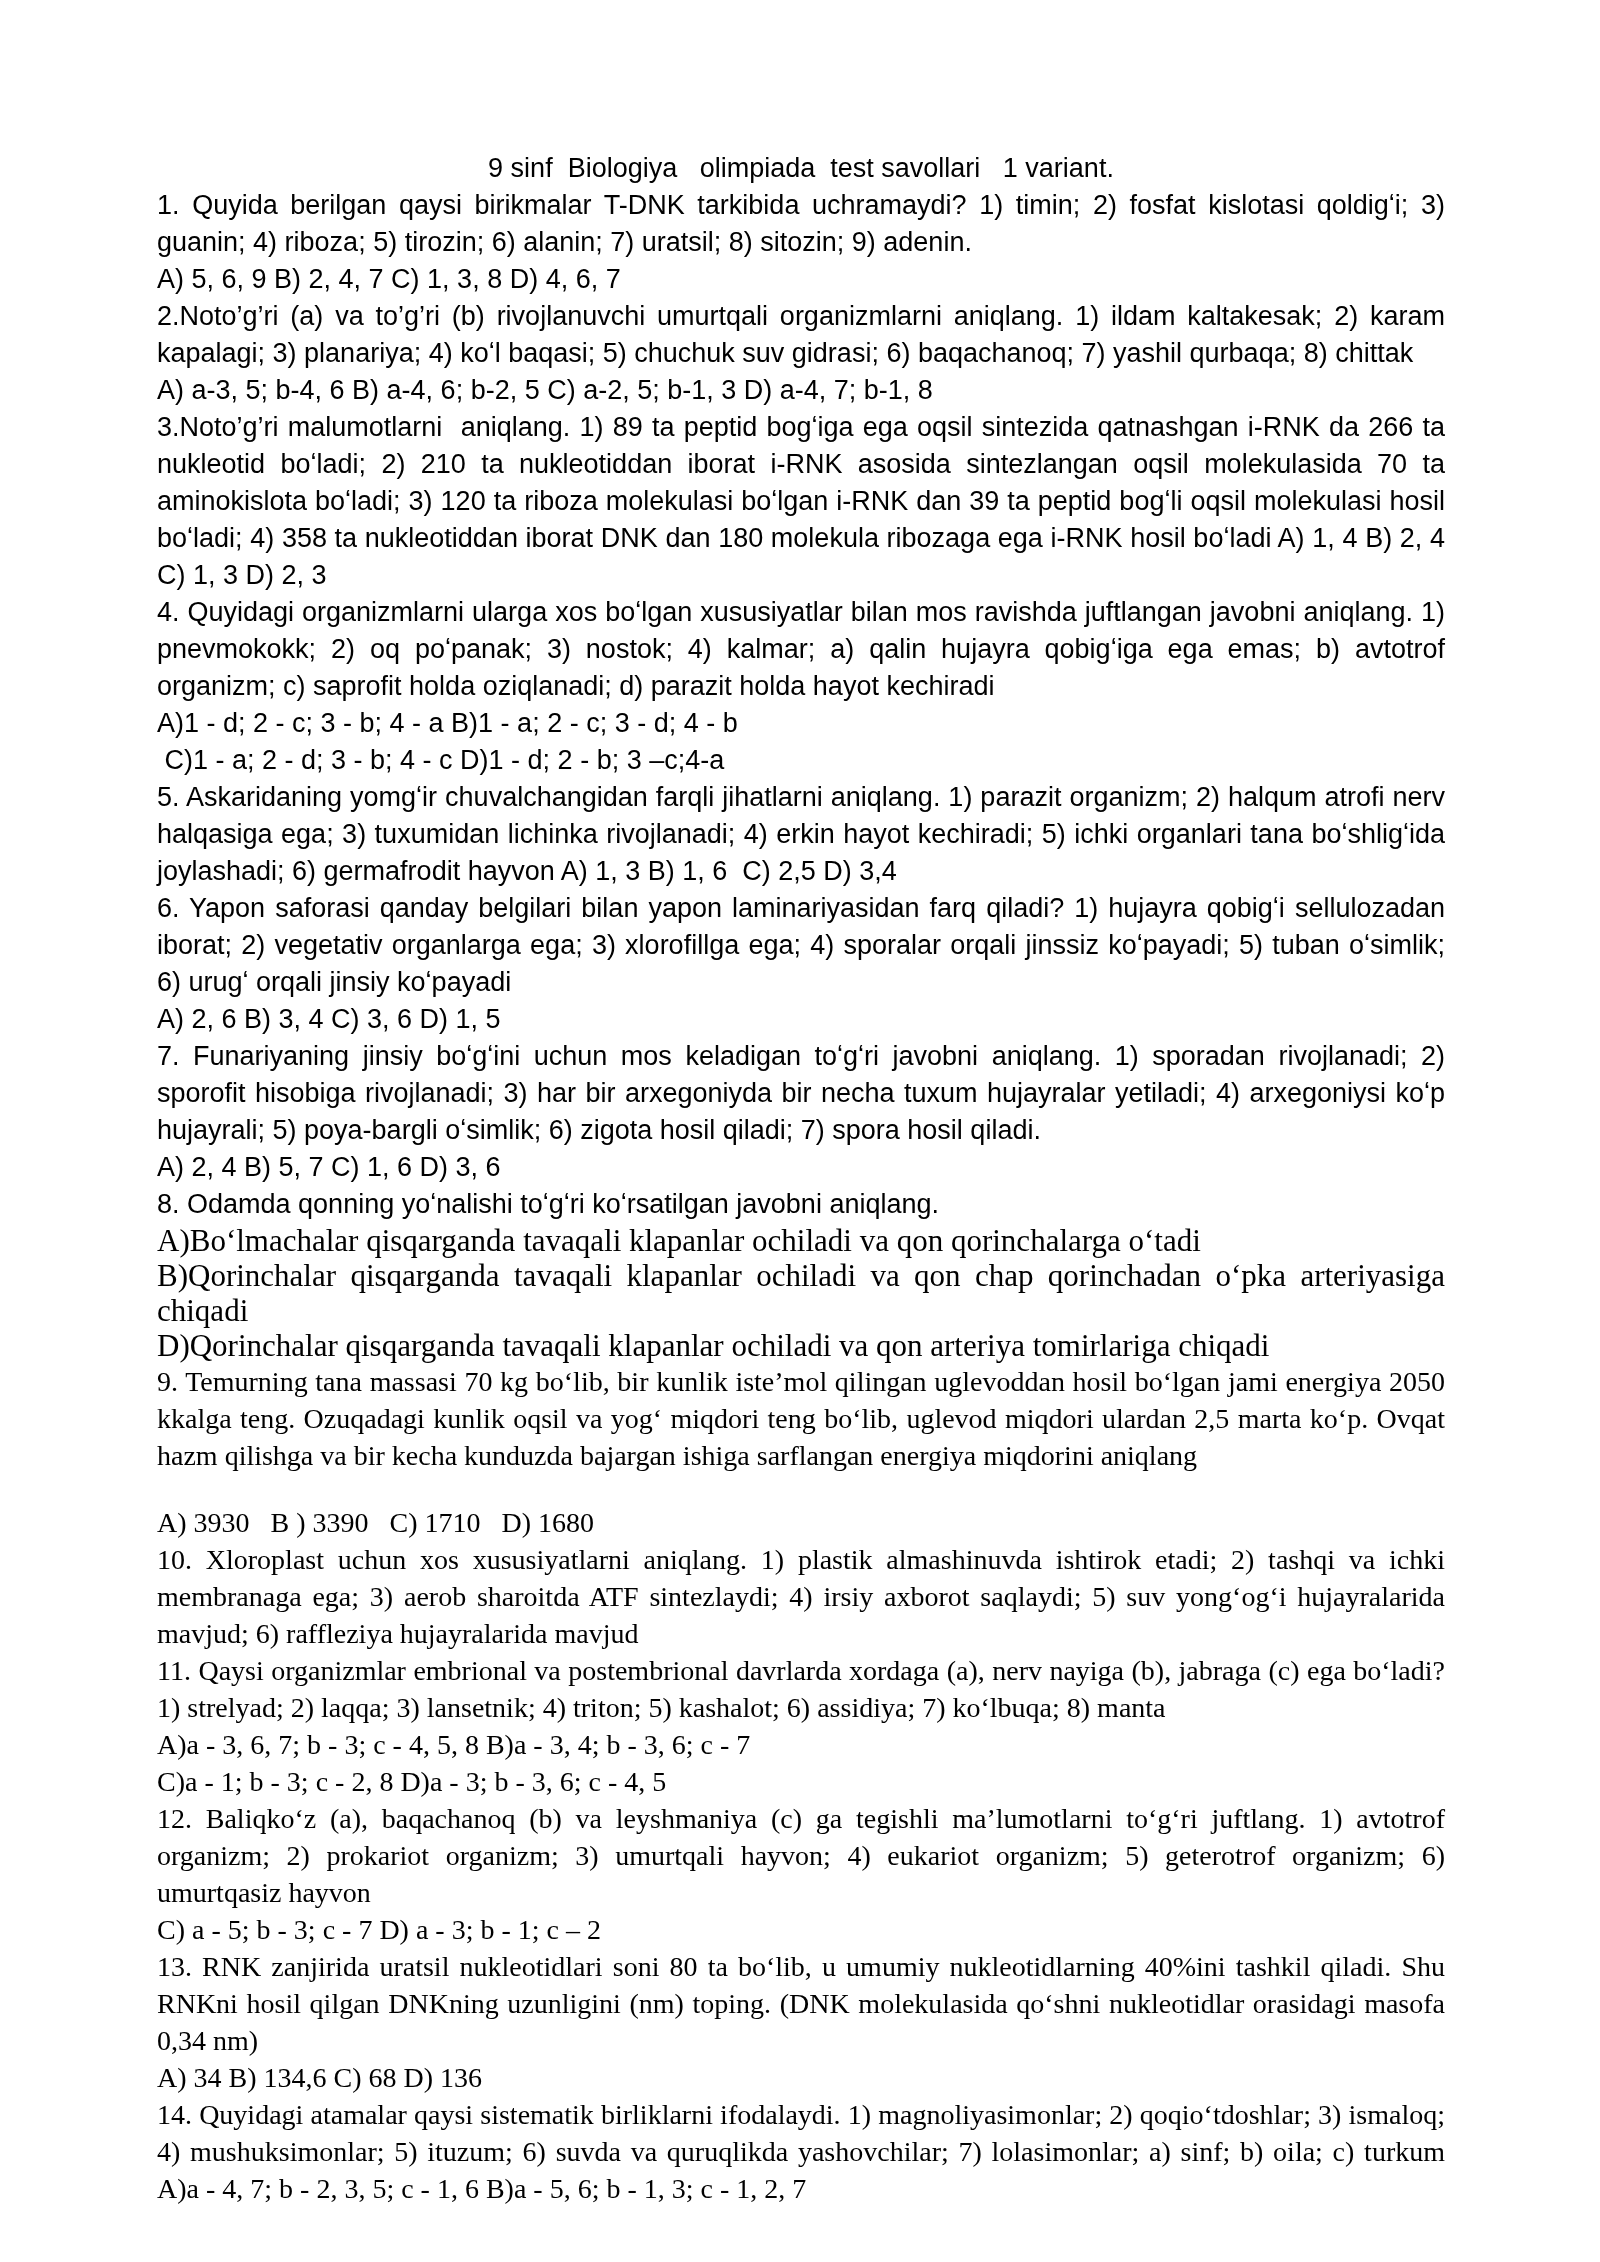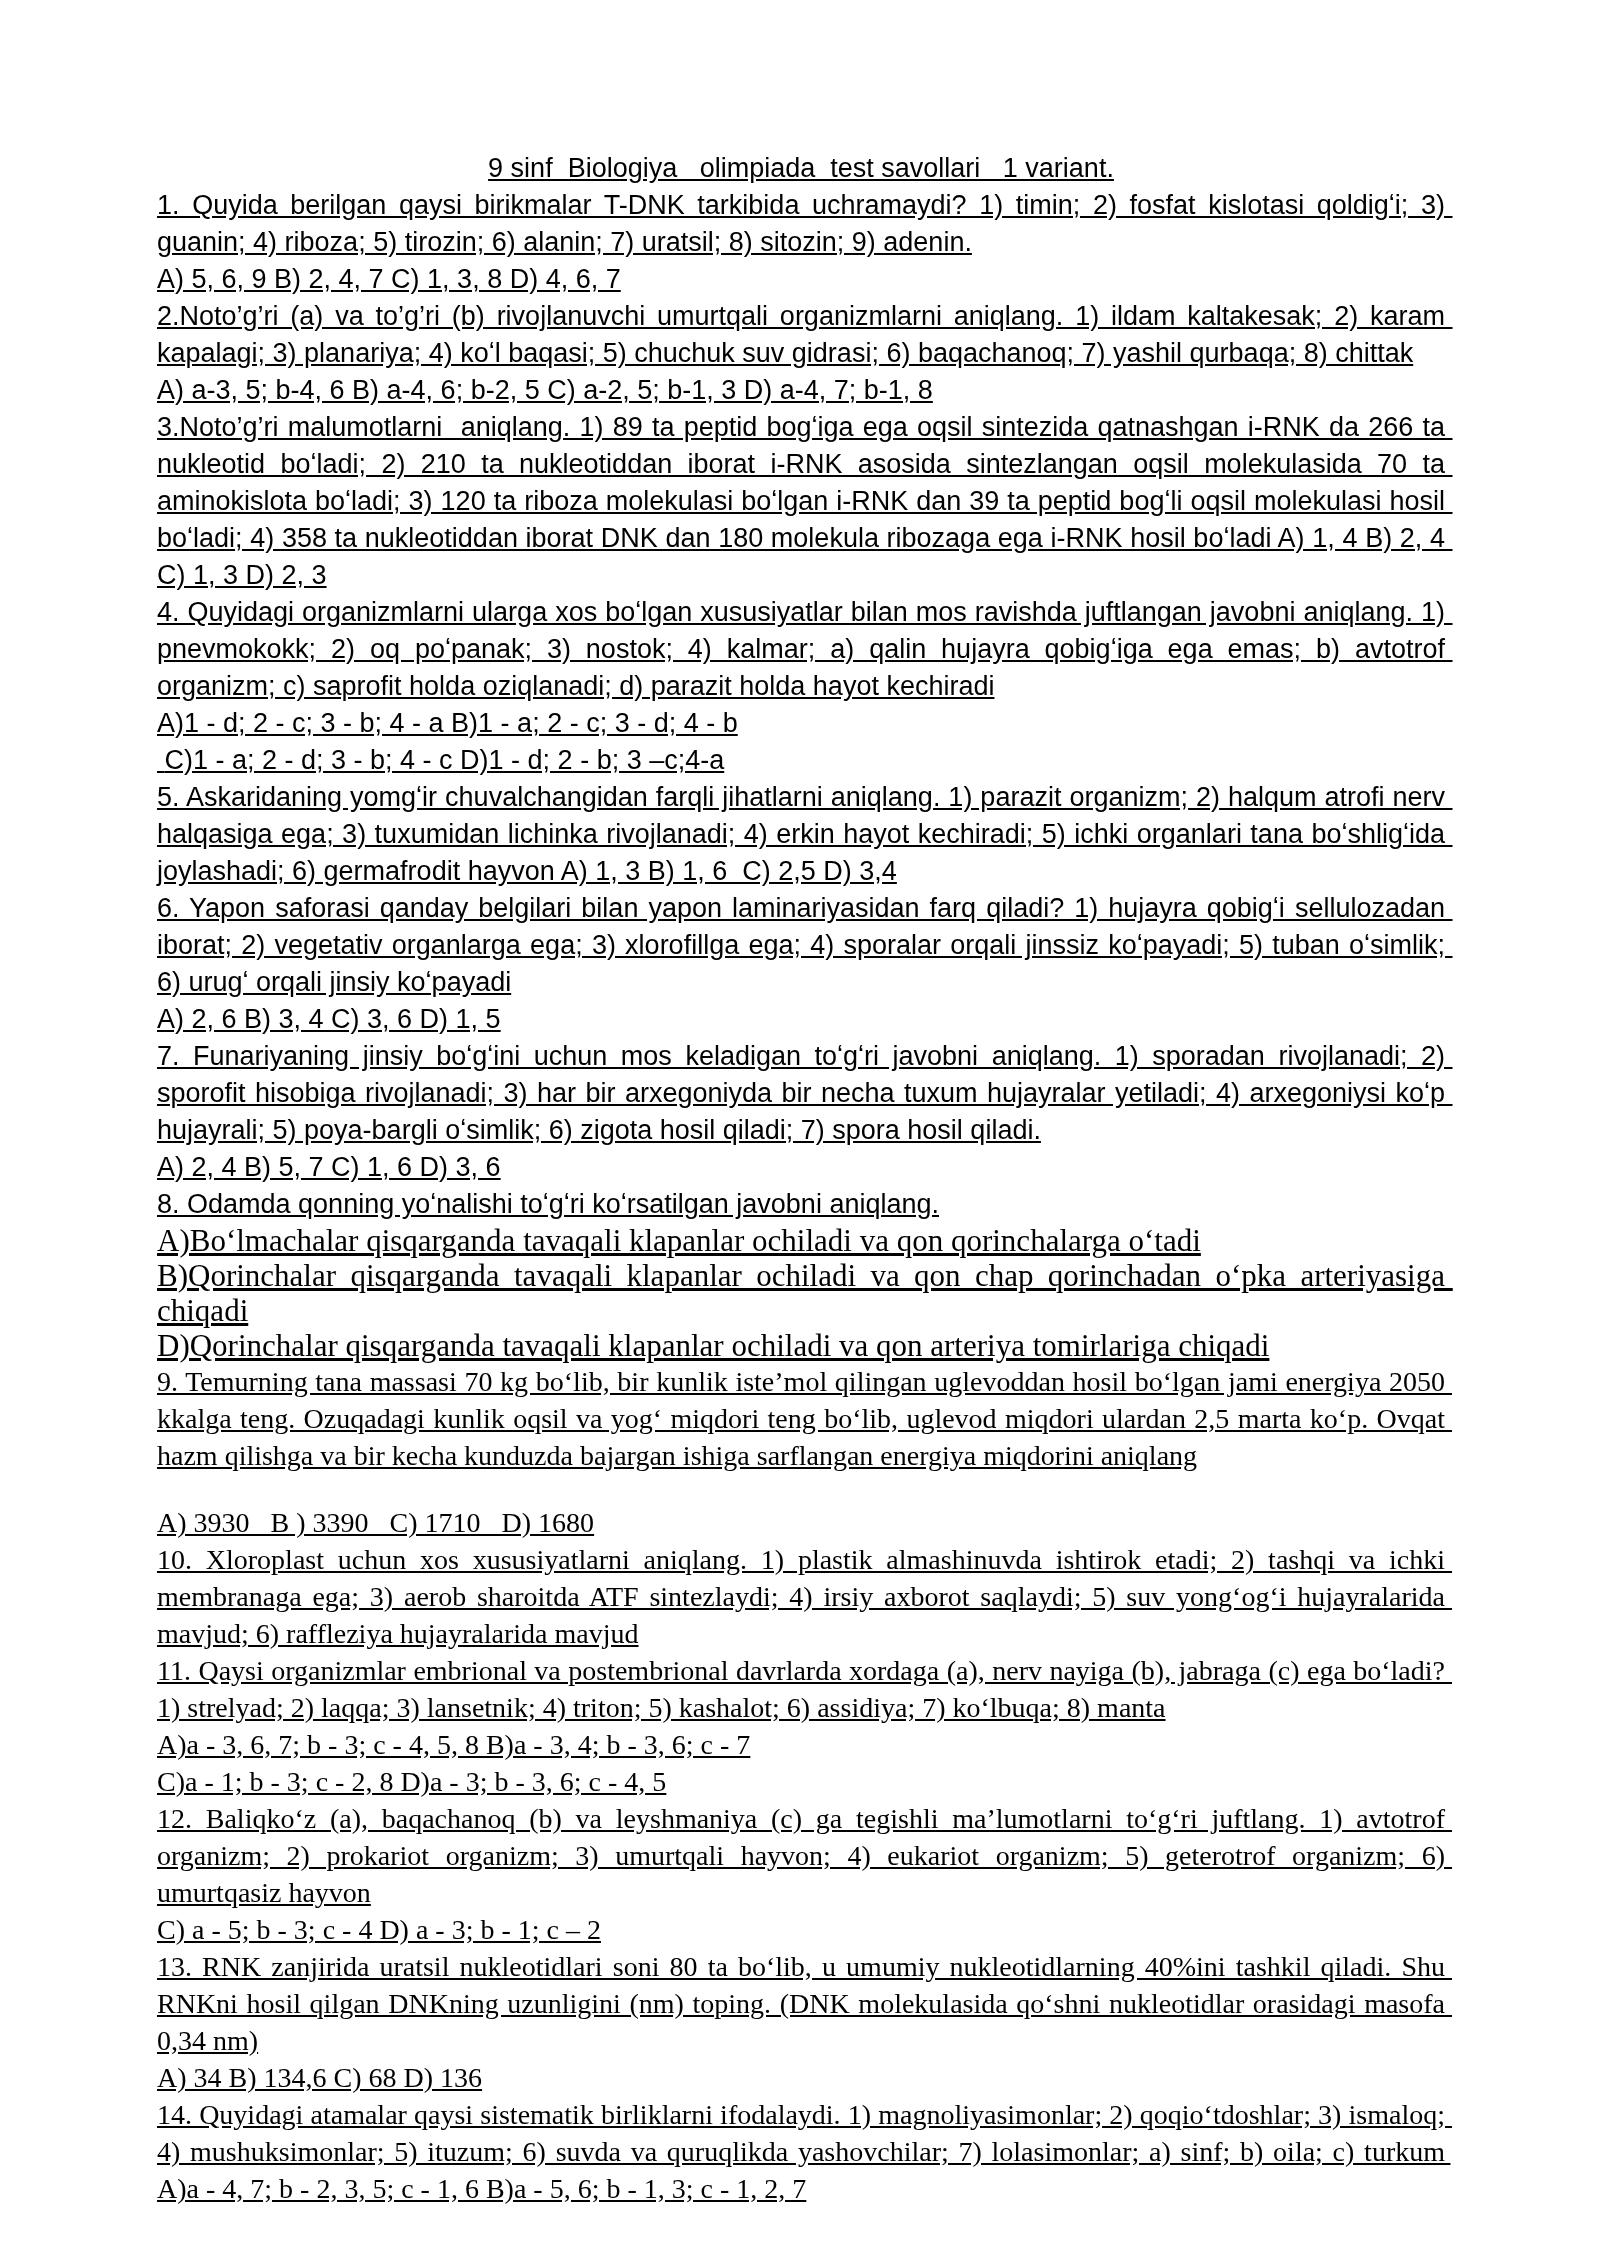--- a/index.html
+++ b/index.html
@@ -9,21 +9,20 @@
     background: #ffffff;
     color: #000000;
     overflow: hidden;
   }
   .page {
     box-sizing: border-box;
     width: 1600px;
     height: 2262px;
     padding: 150px 155px 24px 157px;
     background: #ffffff;
-    text-decoration: underline;
   }
   .para {
     margin: 0;
     white-space: pre-wrap;
     text-align: justify;
     min-height: 36px;
   }
   .sans {
     font-family: "Liberation Sans", "DejaVu Sans", sans-serif;
     font-size: 27px;
@@ -73,18 +72,18 @@
       <p class="para serif-sm">B)Qorinchalar qisqarganda tavaqali klapanlar ochiladi va qon chap qorinchadan oʻpka arteriyasiga chiqadi</p>
       <p class="para serif-sm">D)Qorinchalar qisqarganda tavaqali klapanlar ochiladi va qon arteriya tomirlariga chiqadi</p>
       <p class="para serif">9. Temurning tana massasi 70 kg boʻlib, bir kunlik iste’mol qilingan uglevoddan hosil boʻlgan jami energiya 2050 kkalga teng. Ozuqadagi kunlik oqsil va yogʻ miqdori teng boʻlib, uglevod miqdori ulardan 2,5 marta koʻp. Ovqat hazm qilishga va bir kecha kunduzda bajargan ishiga sarflangan energiya miqdorini aniqlang</p>
       <p class="para spacer"></p>
       <p class="para serif">A) 3930   B ) 3390   C) 1710   D) 1680</p>
       <p class="para serif">10. Xloroplast uchun xos xususiyatlarni aniqlang. 1) plastik almashinuvda ishtirok etadi; 2) tashqi va ichki membranaga ega; 3) aerob sharoitda ATF sintezlaydi; 4) irsiy axborot saqlaydi; 5) suv yongʻogʻi hujayralarida mavjud; 6) raffleziya hujayralarida mavjud</p>
       <p class="para serif">11. Qaysi organizmlar embrional va postembrional davrlarda xordaga (a), nerv nayiga (b), jabraga (c) ega boʻladi? 1) strelyad; 2) laqqa; 3) lansetnik; 4) triton; 5) kashalot; 6) assidiya; 7) koʻlbuqa; 8) manta</p>
       <p class="para serif">A)a - 3, 6, 7; b - 3; c - 4, 5, 8 B)a - 3, 4; b - 3, 6; c - 7</p>
       <p class="para serif">C)a - 1; b - 3; c - 2, 8 D)a - 3; b - 3, 6; c - 4, 5</p>
       <p class="para serif">12. Baliqkoʻz (a), baqachanoq (b) va leyshmaniya (c) ga tegishli ma’lumotlarni toʻgʻri juftlang. 1) avtotrof organizm; 2) prokariot organizm; 3) umurtqali hayvon; 4) eukariot organizm; 5) geterotrof organizm; 6) umurtqasiz hayvon</p>
-      <p class="para serif">C) a - 5; b - 3; c - 4 D) a - 3; b - 1; c – 2</p>
+      <p class="para serif">C) a - 5; b - 3; c - 7 D) a - 3; b - 1; c – 2</p>
       <p class="para serif">13. RNK zanjirida uratsil nukleotidlari soni 80 ta boʻlib, u umumiy nukleotidlarning 40%ini tashkil qiladi. Shu RNKni hosil qilgan DNKning uzunligini (nm) toping. (DNK molekulasida qoʻshni nukleotidlar orasidagi masofa 0,34 nm)</p>
       <p class="para serif">A) 34 B) 134,6 C) 68 D) 136</p>
       <p class="para serif">14. Quyidagi atamalar qaysi sistematik birliklarni ifodalaydi. 1) magnoliyasimonlar; 2) qoqioʻtdoshlar; 3) ismaloq; 4) mushuksimonlar; 5) ituzum; 6) suvda va quruqlikda yashovchilar; 7) lolasimonlar; a) sinf; b) oila; c) turkum A)a - 4, 7; b - 2, 3, 5; c - 1, 6 B)a - 5, 6; b - 1, 3; c - 1, 2, 7</p>
     </div>
 </div>
 
 </body></html>

